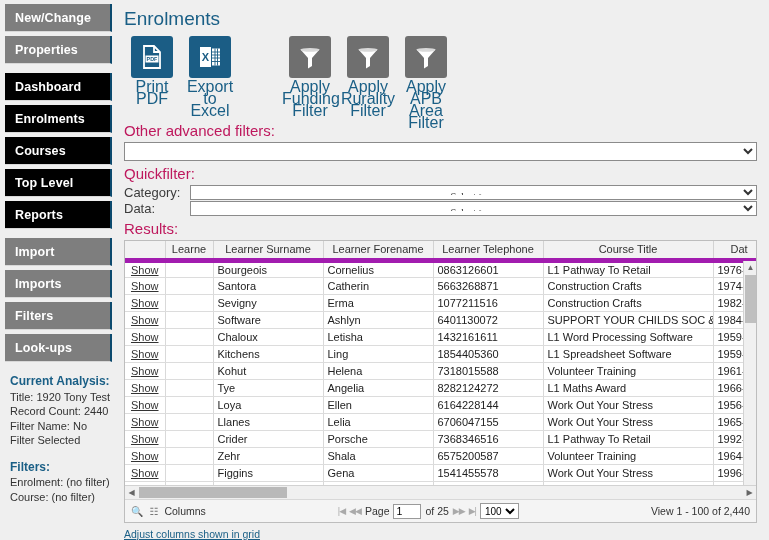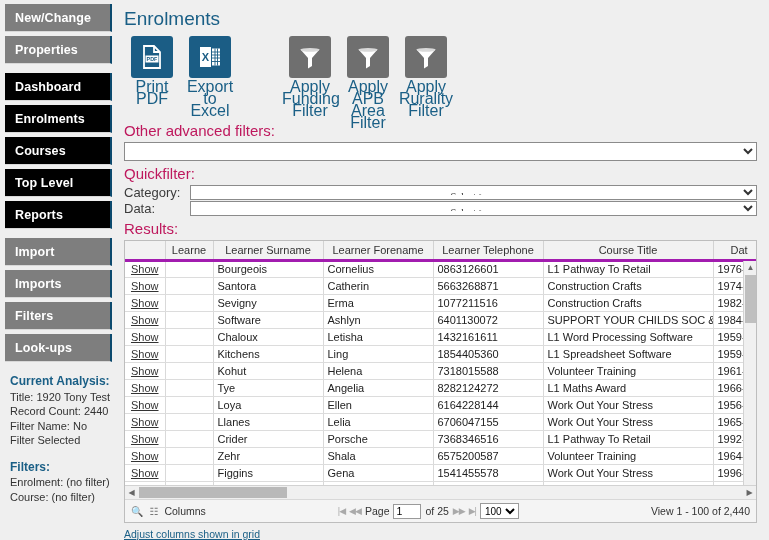--- a/index.html
+++ b/index.html
@@ -133,21 +133,21 @@
     border: 1px solid #bdbdbd;
     background: #fff;
     margin-top: 2px;
     overflow: hidden;
   }
   #grid-scroll { position: relative; width: 100%; height: 260px; overflow: hidden; }
   table.grid { border-collapse: collapse; width: 640px; table-layout: fixed; }
   table.grid th {
     background: #f2f2f2;
     border-right: 1px solid #d3d3d3;
-    border-bottom: 3px solid #a21caf;
+    border-bottom: 5px solid #a21caf;
     font-weight: normal;
     font-size: 11px;
     color: #333;
     height: 19px;
     text-align: center;
     overflow: hidden;
     white-space: nowrap;
   }
   table.grid td {
     border-right: 1px solid #d9d9d9;
@@ -352,30 +352,30 @@
           </div>
           <div class="label">Apply Funding Filter</div>
         </div>
         <div class="tool">
           <div class="glyph grey">
             <svg width="26" height="26" viewBox="0 0 26 26">
               <path d="M3.5 5.5h19l-7.5 8.5v8l-4 2.5v-10.5z" fill="#fff"></path>
               <ellipse cx="13" cy="5.8" rx="9.5" ry="1.9" fill="#d9d9d9"></ellipse>
             </svg>
           </div>
-          <div class="label">Apply APB Area Filter</div>
+          <div class="label">Apply Rurality Filter</div>
         </div>
         <div class="tool">
           <div class="glyph grey">
             <svg width="26" height="26" viewBox="0 0 26 26">
               <path d="M3.5 5.5h19l-7.5 8.5v8l-4 2.5v-10.5z" fill="#fff"></path>
               <ellipse cx="13" cy="5.8" rx="9.5" ry="1.9" fill="#d9d9d9"></ellipse>
             </svg>
           </div>
-          <div class="label">Apply Rurality Filter</div>
+          <div class="label">Apply APB Area Filter</div>
         </div>
       </div>
 
     <div class="sec-label">Other advanced filters:</div>
     <select class="full-select">
       <option></option>
     </select>
 
     <div class="sec-label">Quickfilter:</div>
 

